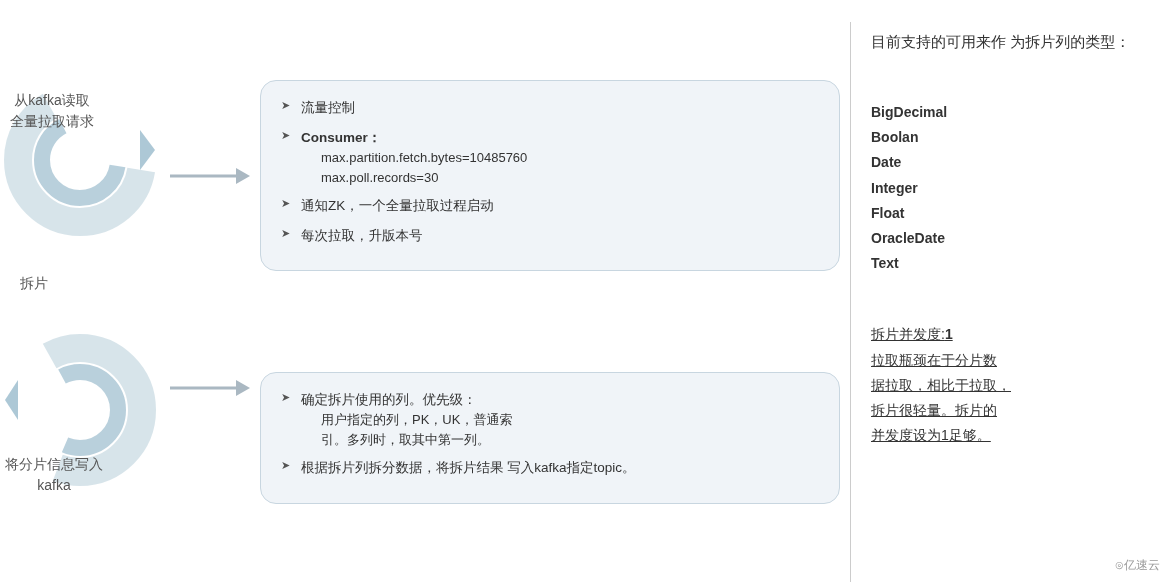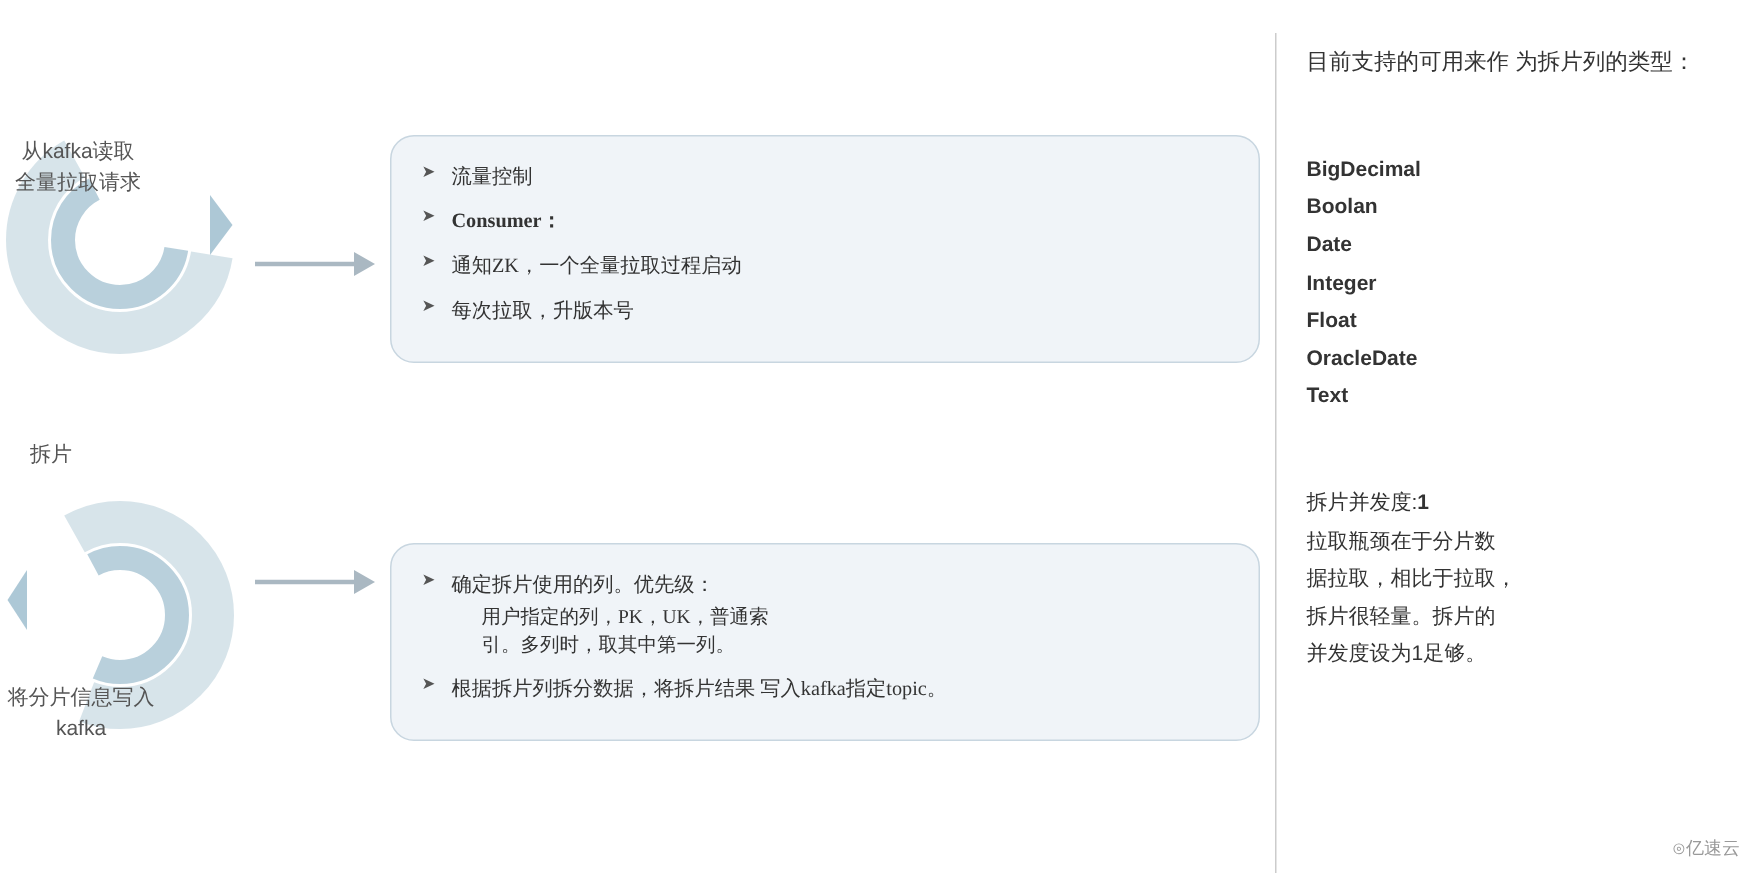--- a/index.html
+++ b/index.html
@@ -113,21 +113,20 @@
       list-style: none;
       padding: 0;
     }
 
     .content-box ul li {
       margin-bottom: 8px;
       padding-left: 20px;
       position: relative;
       line-height: 1.6;
       font-size: 13.5px;
-      font-family: Liberation Serif, serif;
     }
 
     .content-box ul li::before {
       content: '➤';
       position: absolute;
       left: 0;
       top: 0;
       font-size: 11px;
       color: #555;
     }
@@ -175,20 +174,21 @@
       font-weight: bold;
       font-size: 14px;
       color: #333;
       line-height: 1.8;
     }
 
     .info-desc {
       font-size: 14px;
       color: #333;
       line-height: 1.8;
+      text-decoration: underline;
     }
 
     .info-desc .bold-inline {
       font-weight: bold;
     }
 
     
     .logo-area {
       position: absolute;
       bottom: 10px;
@@ -237,21 +237,21 @@
 
         <polygon points="140,120 155,140 140,160" fill="#8ab0c4" opacity="0.7"></polygon>
 
         <polygon points="18,370 5,390 18,410" fill="#8ab0c4" opacity="0.7"></polygon>
       </svg>
 
       <div class="label-top">
         <span>从kafka读取<br>全量拉取请求</span>
       </div>
 
-      <div style="position:absolute; top: 284px; left: 20px; font-size:14px; color:#555;">
+      <div style="position:absolute; top: 265px; left: 20px; font-size:14px; color:#555;">
         <span>拆片</span>
       </div>
 
       <div class="label-bottom">
         <span>将分片信息写入<br>kafka</span>
       </div>
     </div>
 
     <div class="arrows-section">
       <div class="arrow-right"></div>
@@ -260,20 +260,24 @@
 
     <div class="boxes-section">
 
       <div class="content-box">
         <ul>
           <li>
             <span>流量控制</span>
           </li>
           <li>
             <span class="bold-text">Consumer：</span>
+            <div class="indent">
+              max.partition.fetch.bytes=10485760<br>
+              max.poll.records=30
+            </div>
           </li>
           <li>
             <span>通知ZK，一个全量拉取过程启动</span>
           </li>
           <li>
             <span>每次拉取，升版本号</span>
           </li>
         </ul>
       </div>
 

